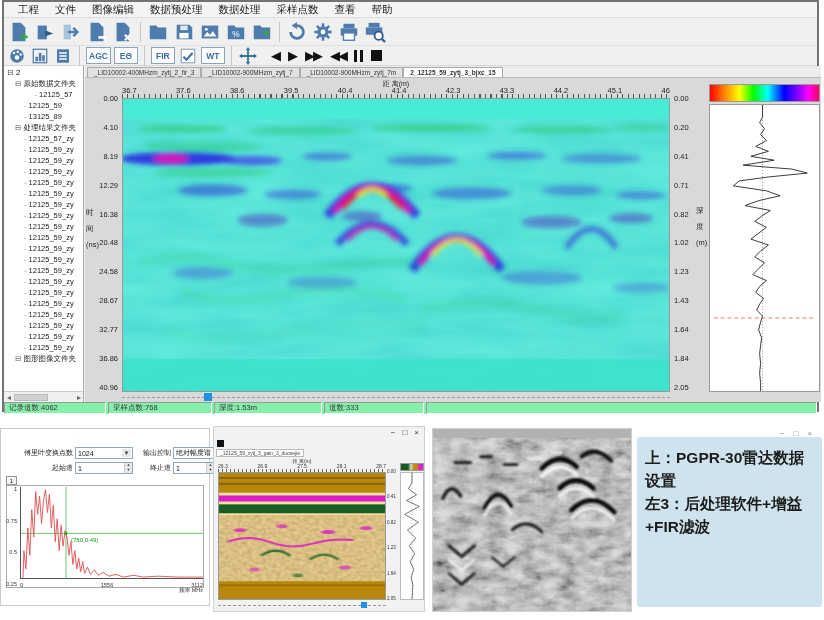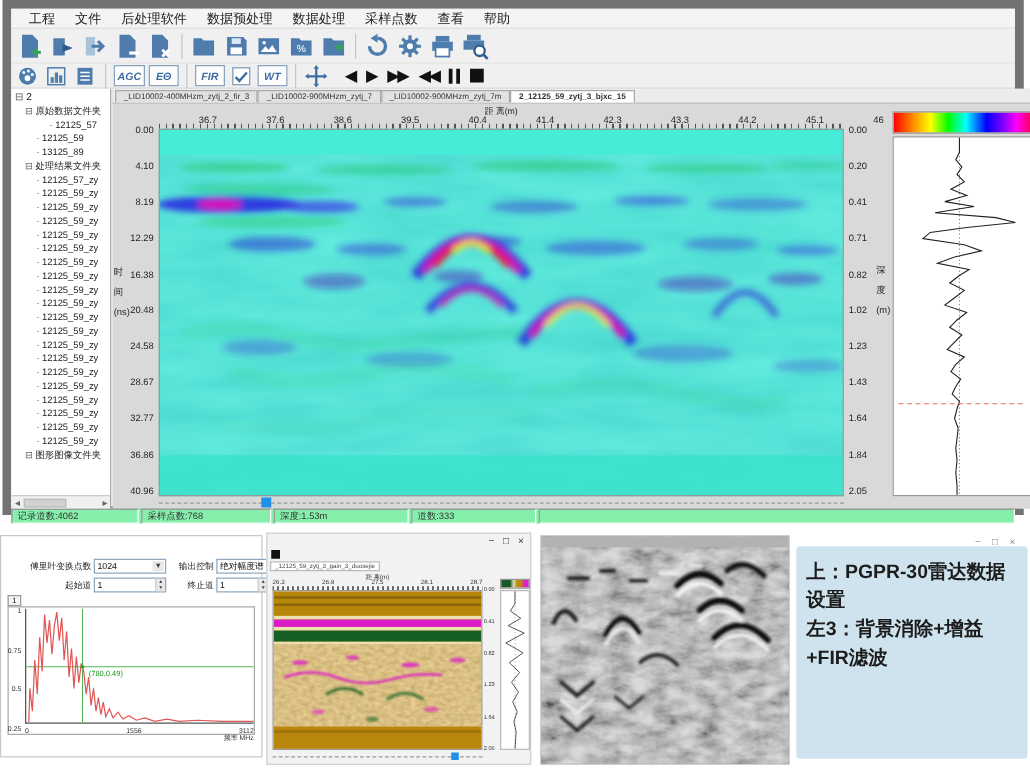--- a/index.html
+++ b/index.html
@@ -2,30 +2,30 @@
 <html><head>
 <meta charset="utf-8">
 <style>
   * { margin:0; padding:0; box-sizing:border-box; }
   html,body { background:#fff; }
   body { font-family:"Liberation Sans","DejaVu Sans",sans-serif; color:#111; }
   .stage { position:relative; width:824px; height:620px; background:#fff; overflow:hidden; }
   .abs { position:absolute; }
 
   
-  .main-window { left:2px; top:0; width:817px; height:412px; background:#f0f0f0; border:7px solid #737373; }
+  .main-window { left:2px; top:0; width:817px; height:412px; background:#f0f0f0; border:2px solid #737373; }
   .menubar { position:absolute; left:0; top:0; width:100%; height:16px; background:#f4f4f4; border-bottom:1px solid #ddd; display:flex; align-items:center; padding-left:6px; gap:0; }
   .menu-item { font-size:10.5px; padding:0 8px; color:#222; cursor:default; }
   .toolbar { position:absolute; left:0; width:100%; display:flex; align-items:center; background:#f0f0f0; }
   .tb1 { top:17px; height:27px; padding-left:3px; gap:2px; border-bottom:1px solid #e2e2e2; }
   .tb2 { top:44px; height:20px; padding-left:3px; gap:3px; border-bottom:1px solid #d8d8d8; }
   .tbtn { width:24px; height:24px; display:flex; align-items:center; justify-content:center; }
   .tbtn.small { width:20px; height:18px; }
   .tsep { width:1px; height:20px; background:#c5c5c5; margin:0 3px; }
-  .txtbtn { min-width:24px; height:17px; border:1px solid #8aa4bd; background:#fdfdfd; color:#3c6ea5; font-size:8.5px; font-weight:bold; display:flex; align-items:center; justify-content:center; padding:0 2px;font-style:italic; }
+  .txtbtn { min-width:24px; height:17px; border:1px solid #8aa4bd; background:#fdfdfd; color:#3c6ea5; font-size:8.5px; font-weight:bold; display:flex; align-items:center; justify-content:center; padding:0 2px; }
   .media-wrap { display:flex; align-items:center; gap:8px; margin-left:10px; }
   .media-btn { font-size:13px; color:#111; letter-spacing:-2px; line-height:1; }
   .pause-icon { width:9px; height:12px; border-left:3.5px solid #111; border-right:3.5px solid #111; }
   .stop-icon { width:11px; height:11px; background:#111; }
 
   
   .tree-panel { left:0; top:64px; width:80px; height:336px; background:#fff; border-right:1px solid #aaa; overflow:hidden; }
   .tree-root { font-size:8px; padding:2px 0 0 3px; white-space:nowrap; }
   .expander { color:#555; font-size:8px; }
   .tree-items { display:block; padding-top:1px; }
@@ -35,21 +35,21 @@
   .tree-hscroll { position:absolute; left:0; bottom:0; width:80px; height:11px; background:#f0f0f0; border-top:1px solid #ccc; display:flex; align-items:center; }
   .scroll-arrow { font-size:8px; color:#666; width:10px; text-align:center; }
   .tree-thumb { width:34px; height:7px; background:#d2d2d2; border:1px solid #bbb; }
 
   
   .plot-zone { left:81px; top:64px; width:736px; height:336px; background:#d9d9d9; }
   .tabbar { position:absolute; left:0; top:0; width:100%; height:12px; background:#ececec; border-bottom:1px solid #bbb; display:flex; align-items:flex-end; padding-left:2px; }
   .tab { font-size:6.5px; padding:1px 6px 1px 6px; border:1px solid #aaa; border-bottom:none; background:#e2e2e2; color:#333; white-space:nowrap; }
   .tab.active { background:#fff; font-weight:bold; }
   .ruler-title { position:absolute; left:37px; top:13px; width:548px; text-align:center; font-size:7px; color:#222; }
-  .ruler-ticks { position:absolute; left:37px; top:20px; width:548px; display:flex; justify-content:space-between;margin-left:32px; }
+  .ruler-ticks { position:absolute; left:37px; top:20px; width:548px; display:flex; justify-content:space-between; }
   .ruler-ticks span { font-size:7.5px; color:#222; }
   .ruler-marks { position:absolute; left:37px; top:28px; width:548px; height:4px;
     background:repeating-linear-gradient(90deg,#555 0 1px,transparent 1px 5.5px); }
   .time-axis { position:absolute; left:0; top:32px; width:36px; height:294px; }
   .time-ticks { position:absolute; right:3px; top:-4px; height:298px; display:flex; flex-direction:column; justify-content:space-between; align-items:flex-end; }
   .time-ticks span { font-size:7.5px; color:#222; }
   .axis-chars { position:absolute; display:flex; flex-direction:column; gap:6px; }
   .axis-chars span { font-size:7.5px; color:#222; }
   .time-chars { left:1px; top:110px; }
   .radar-wrap { position:absolute; left:37px; top:32px; width:548px; height:294px; border:1px solid #999; background:#3ae2cc; }
@@ -119,21 +119,21 @@
 </head>
 <body>
 
 <div class="stage">
 
   <div class="abs main-window">
 
     <div class="menubar">
         <span class="menu-item">工程</span>
         <span class="menu-item">文件</span>
-        <span class="menu-item">后处理软件</span>
+        <span class="menu-item">图像编辑</span>
         <span class="menu-item">数据预处理</span>
         <span class="menu-item">数据处理</span>
         <span class="menu-item">采样点数</span>
         <span class="menu-item">查看</span>
         <span class="menu-item">帮助</span>
       </div>
 
     <div class="toolbar tb1">
       <span class="tbtn">
         <svg width="22" height="22" viewBox="0 0 24 24">
@@ -654,21 +654,21 @@
         <path d="M16 132 l13 11 13 -11" stroke="#f0f0f0" stroke-width="2.5"></path>
         <path d="M16 146 l13 11 13 -11" stroke="#141414" stroke-width="2.5"></path>
         <path d="M60 130 l11 9 11 -9" stroke="#222" stroke-width="2.5"></path>
         <path d="M22 34 h16 M48 28 h11 M72 36 h13" stroke="#161616" stroke-width="3"></path>
         <path d="M96 30 h14 M120 24 h10" stroke="#eee" stroke-width="2.5"></path>
       </g>
     </svg>
   </div>
 
   <div class="abs caption-box">
-    <span><span class="caption-line">上：PGPR-30雷达数据</span><span class="caption-line">设置</span><span class="caption-line">左3：背景消除+增益</span><span class="caption-line">+FIR滤波</span></span>
+    <span><span class="caption-line">上：PGPR-30雷达数据</span><span class="caption-line">设置</span><span class="caption-line">左3：后处理软件+增益</span><span class="caption-line">+FIR滤波</span></span>
   </div>
 
   <div class="abs page-controls">
     <span>−</span>
     <span>□</span>
     <span>×</span>
   </div>
 
 </div>
 

